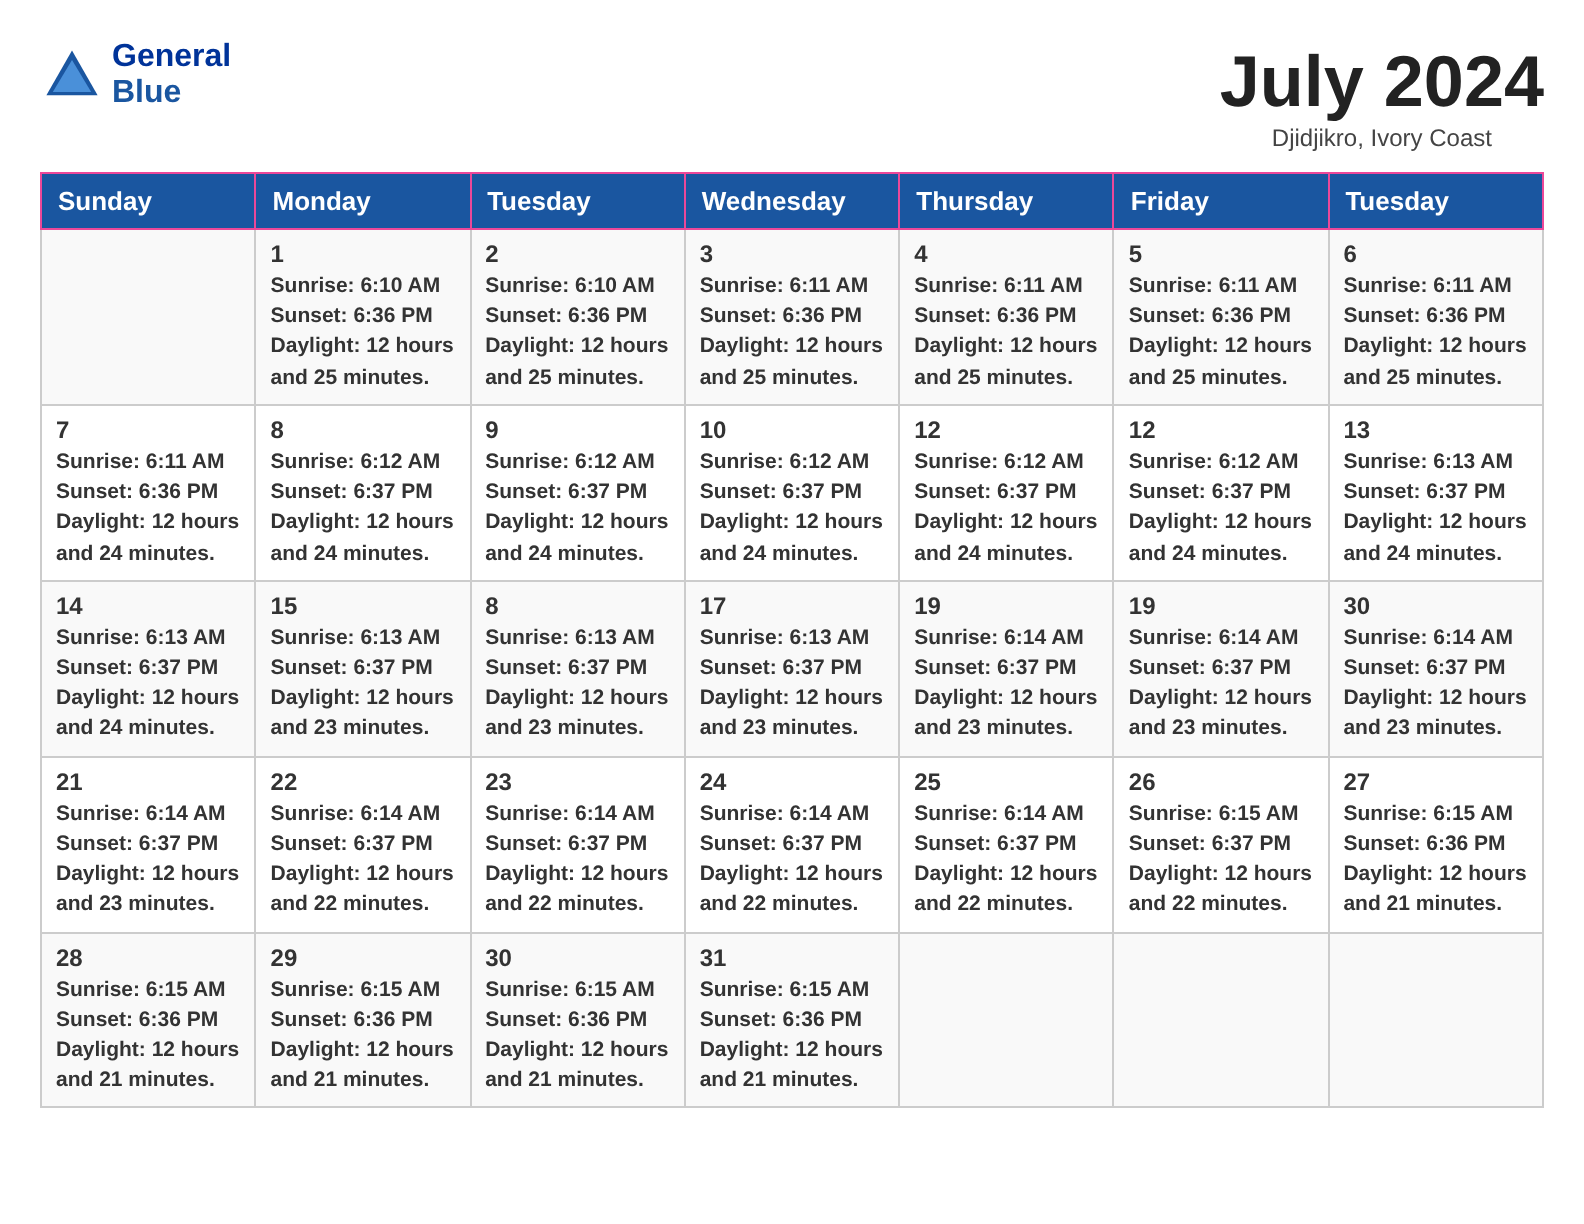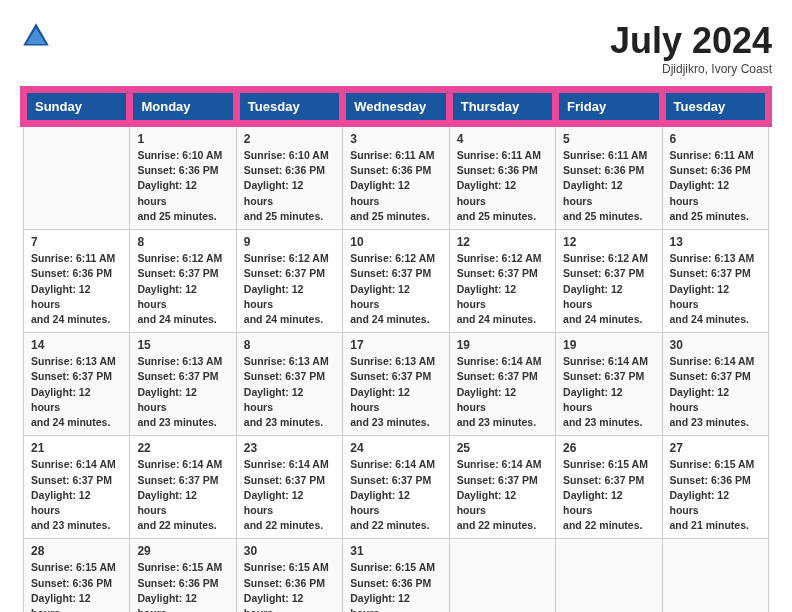--- a/index.html
+++ b/index.html
@@ -19,21 +19,21 @@
     .logo {
       display: flex;
       align-items: center;
       gap: 4px;
     }
     .logo-icon {
       width: 32px;
       height: 32px;
     }
     .title-block {
-      text-align: right;
+      text-align: center;
     }
     .month-title {
       font-size: 36px;
       font-weight: bold;
       color: #222;
     }
     .location-title {
       font-size: 12px;
       color: #444;
     }
@@ -42,21 +42,21 @@
       border-collapse: collapse;
       table-layout: fixed;
     }
     thead tr th {
       background-color: #1a56a0;
       color: #fff;
       text-align: left;
       padding: 6px 8px;
       font-size: 13px;
       font-weight: bold;
-      border: 7px solid #ec4899;
+      border: 1px solid #ec4899;
     }
     tbody tr td {
       vertical-align: top;
       padding: 5px 7px;
       font-size: 10.5px;
       color: #333;
       border: 1px solid #ccc;
       height: 80px;
     }
     tbody tr:nth-child(odd) td {
@@ -78,20 +78,24 @@
   </style>
 </head>
 <body>
 
 <div class="header">
   <div class="logo">
     <svg class="logo-icon" viewBox="0 0 40 40" width="40" height="40">
       <polygon points="20,4 36,32 4,32" fill="#1a56a0"></polygon>
       <polygon points="20,10 32,30 8,30" fill="#4a90d9"></polygon>
     </svg>
+    <div>
+      <div style="font-size:16px;font-weight:bold;color:#003399;line-height:1.1;">General</div>
+      <div style="font-size:16px;font-weight:bold;color:#1a56a0;line-height:1.1;">Blue</div>
+    </div>
   </div>
   <div class="title-block">
     <div class="month-title">July 2024</div>
     <div class="location-title">Djidjikro, Ivory Coast</div>
   </div>
 </div>
 
 <table>
   <thead>
     <tr id="header-row">

